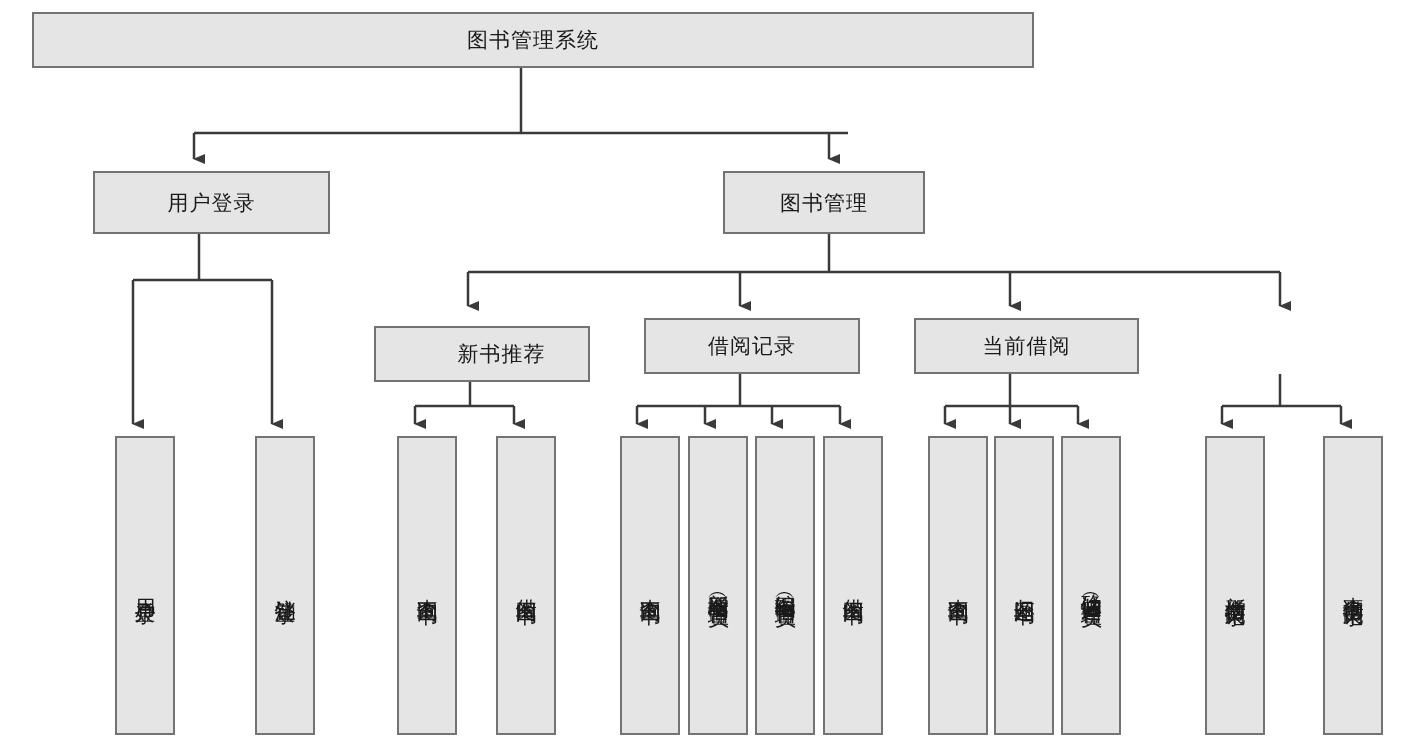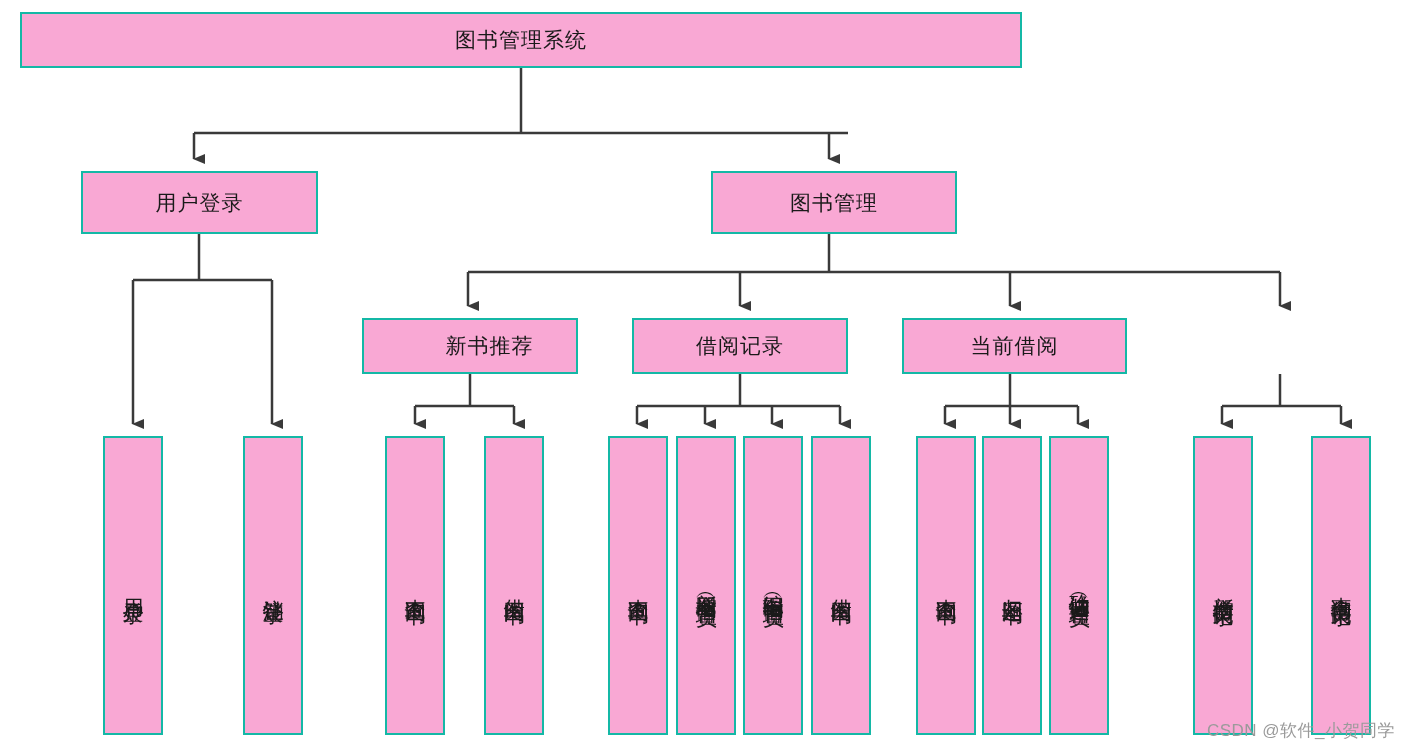--- a/index.html
+++ b/index.html
@@ -23,26 +23,27 @@
     position: absolute;
     left: 0;
     top: 0;
     width: 1405px;
     height: 747px;
     pointer-events: none;
   }
   .node {
     position: absolute;
     box-sizing: border-box;
-    background: #f9a8d4;
-    border: 2px solid #14b8a6;
+    background: #e5e5e5;
+    border: 2px solid #737373;
     display: flex;
     align-items: center;
     justify-content: center;
     color: #1a1a1a;
+    margin-left: 12px;
   }
   .node.horizontal {
     font-size: 21px;
     letter-spacing: 1px;
     line-height: 1.1;
   }
   .node.vertical {
     padding-top: 6px;
     padding-bottom: 6px;
     align-items: center;
@@ -122,25 +123,25 @@
     </g>
   </svg>
 
   <div class="node horizontal" style="left:20px; top:12px; width:1002px; height:56px;">
     <span>图书管理系统</span>
   </div>
 
   <div class="node horizontal" style="left:81px; top:171px; width:237px; height:63px;">
     <span>用户登录</span>
   </div>
-  <div class="node horizontal" style="left:711px; top:171px; width:246px; height:63px;">
+  <div class="node horizontal" style="left:711px; top:171px; width:202px; height:63px;">
     <span>图书管理</span>
   </div>
 
-  <div class="node horizontal" style="left:362px; top:318px; width:216px; height:56px;padding-left:39px;">
+  <div class="node horizontal" style="left:362px; top:326px; width:216px; height:56px;padding-left:39px;">
     <span>新书推荐</span>
   </div>
   <div class="node horizontal" style="left:632px; top:318px; width:216px; height:56px;">
     <span>借阅记录</span>
   </div>
   <div class="node horizontal" style="left:902px; top:318px; width:225px; height:56px;">
     <span>当前借阅</span>
   </div>
 
   <div class="node vertical" style="left:103px; top:436px; width:60px; height:299px;">
@@ -180,15 +181,14 @@
     <span class="vtext">确认归还（管理员）</span>
   </div>
 
   <div class="node vertical" style="left:1193px; top:436px; width:60px; height:299px;">
     <span class="vtext">新增借阅记录</span>
   </div>
   <div class="node vertical" style="left:1311px; top:436px; width:60px; height:299px;">
     <span class="vtext">查询借阅记录</span>
   </div>
 
-  <div class="watermark">CSDN @软件_小贺同学</div>
 
 </div>
 
 </body></html>

